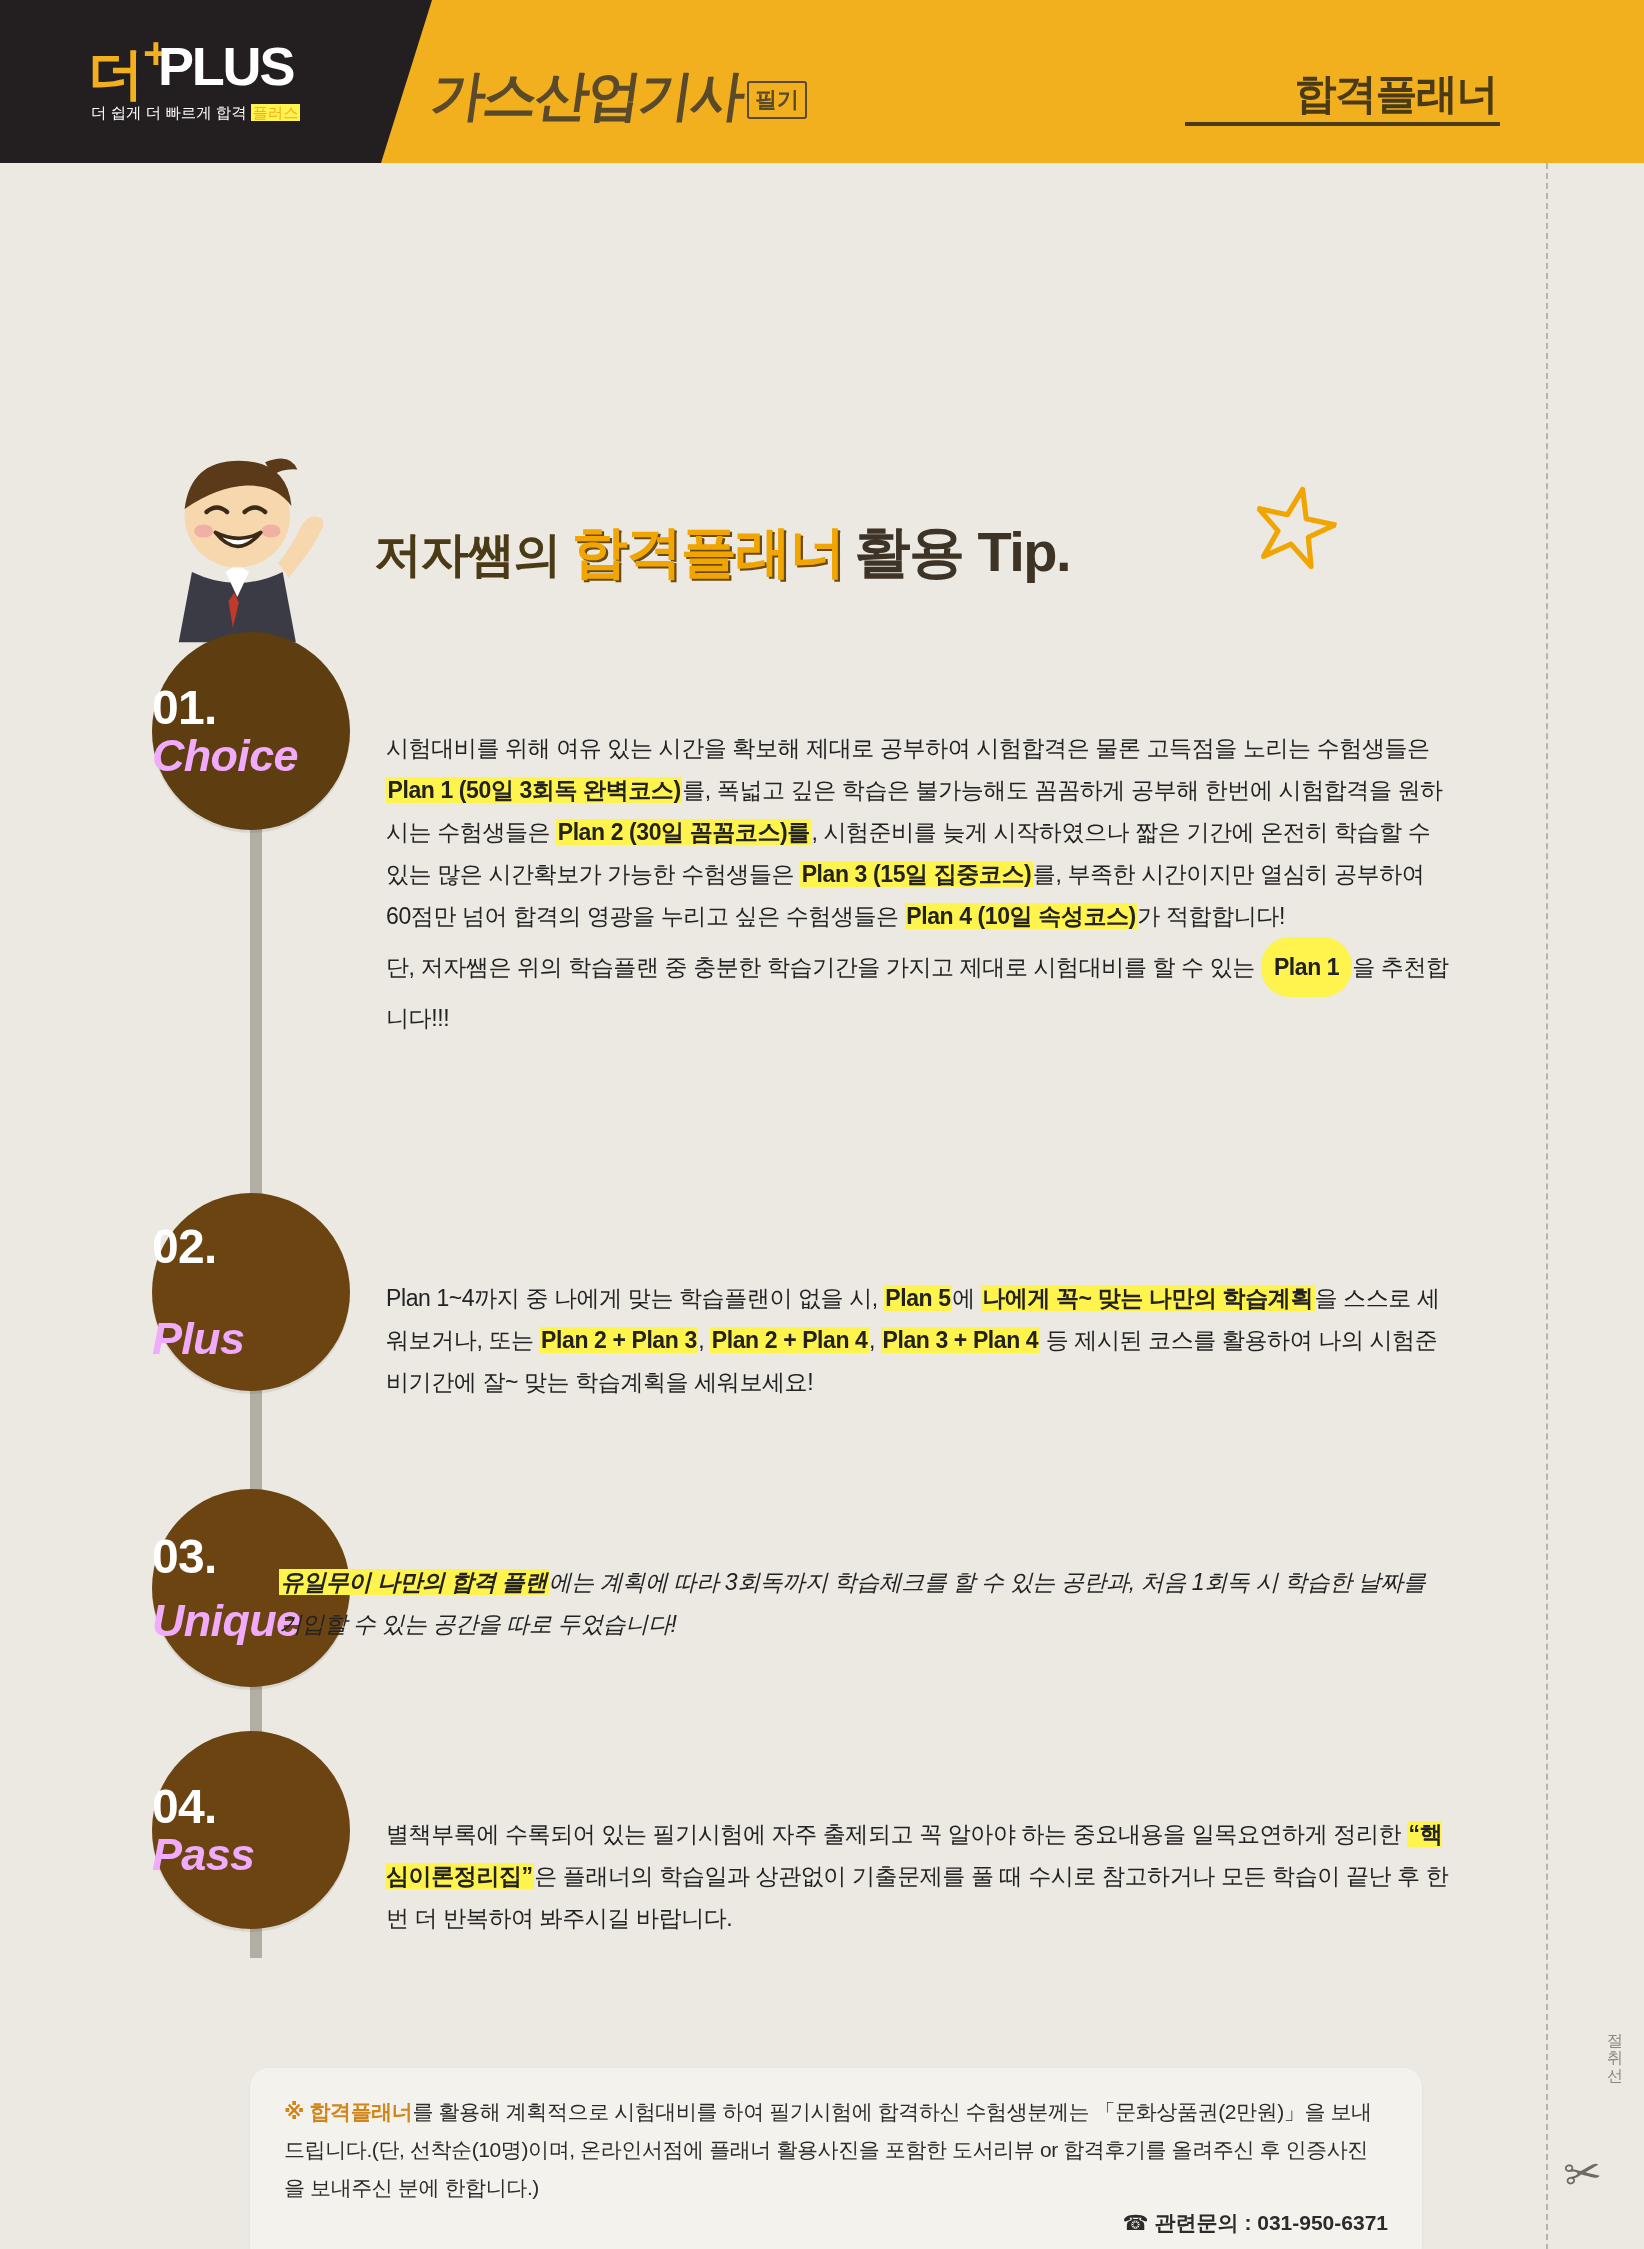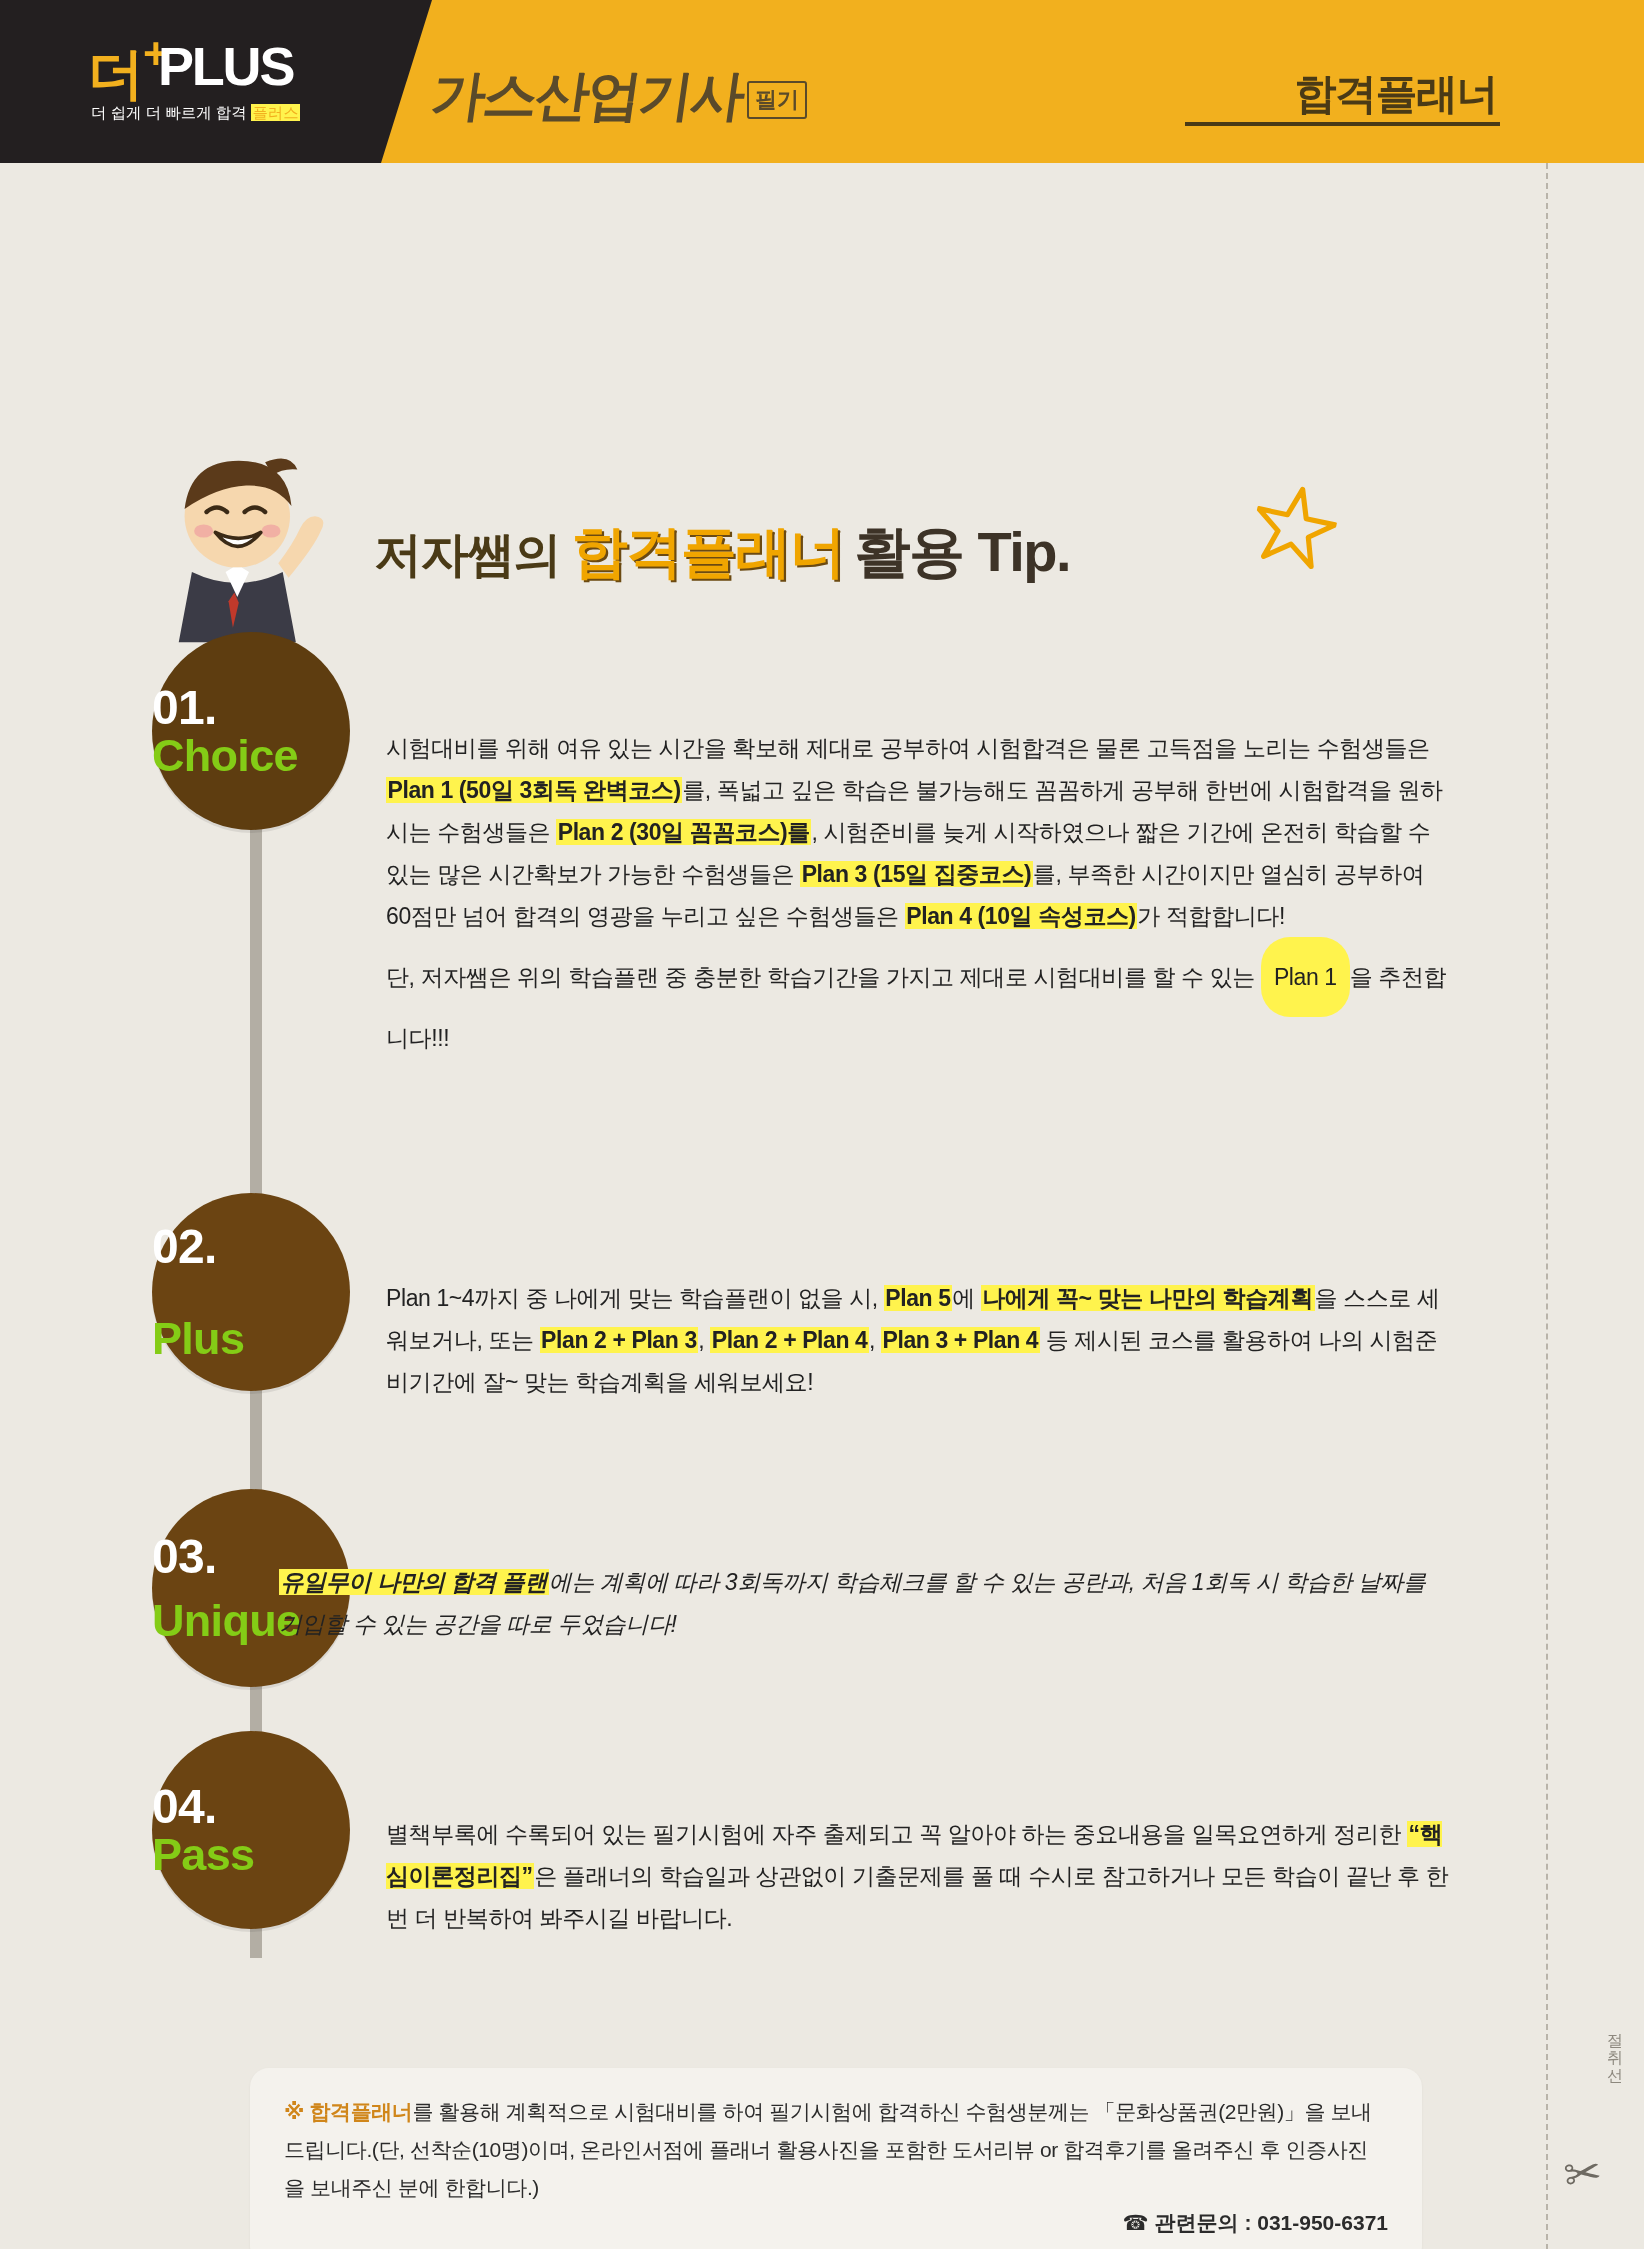--- a/index.html
+++ b/index.html
@@ -124,36 +124,36 @@
     box-shadow:0 2.9px 0 rgba(0,0,0,.08);
   }
   .step-circle.c2{background:#6b4412;}
   .step-circle.c3{background:#6b4412;}
   .step-circle.c4{background:#6b4412;}
   .step-num{
     font-size:48px;font-weight:bold;color:#ffffff;line-height:1;
     margin-bottom:1.5px;letter-spacing:-0.7px;
   }
   .step-en{
-    font-size:45px;font-weight:bold;color:#84cc16;line-height:1;
-    letter-spacing:-0.7px;
+    font-size:45px;font-weight:bold;color:#f0abfc;line-height:1;
+    font-style:italic;letter-spacing:-0.7px;
   }
 
   
   .para{
     position:absolute;
     font-size:23px;line-height:42px;color:#222;
     letter-spacing:-0.4px;
     text-align:left;
   }
   .hl{background:#fff34d;padding:0 1.5px;}
   .hl-b{background:#fff34d;padding:0 1.5px;font-weight:bold;}
   .dot-circle{
     display:inline-block;background:#fff34d;border-radius:29px;
-    padding:19px 13px;font-weight:normal;text-align:right;
+    padding:9px 13px;font-weight:bold;text-align:right;
   }
 
   
   .note{
     position:absolute;left:242px;top:1905px;width:1172px;
     background:#f4f2ed;border-radius:19px;
     padding:25px 34px 28px 34px;
     box-sizing:border-box;
     box-shadow:0 1.5px 2.9px rgba(0,0,0,.05);
   }

